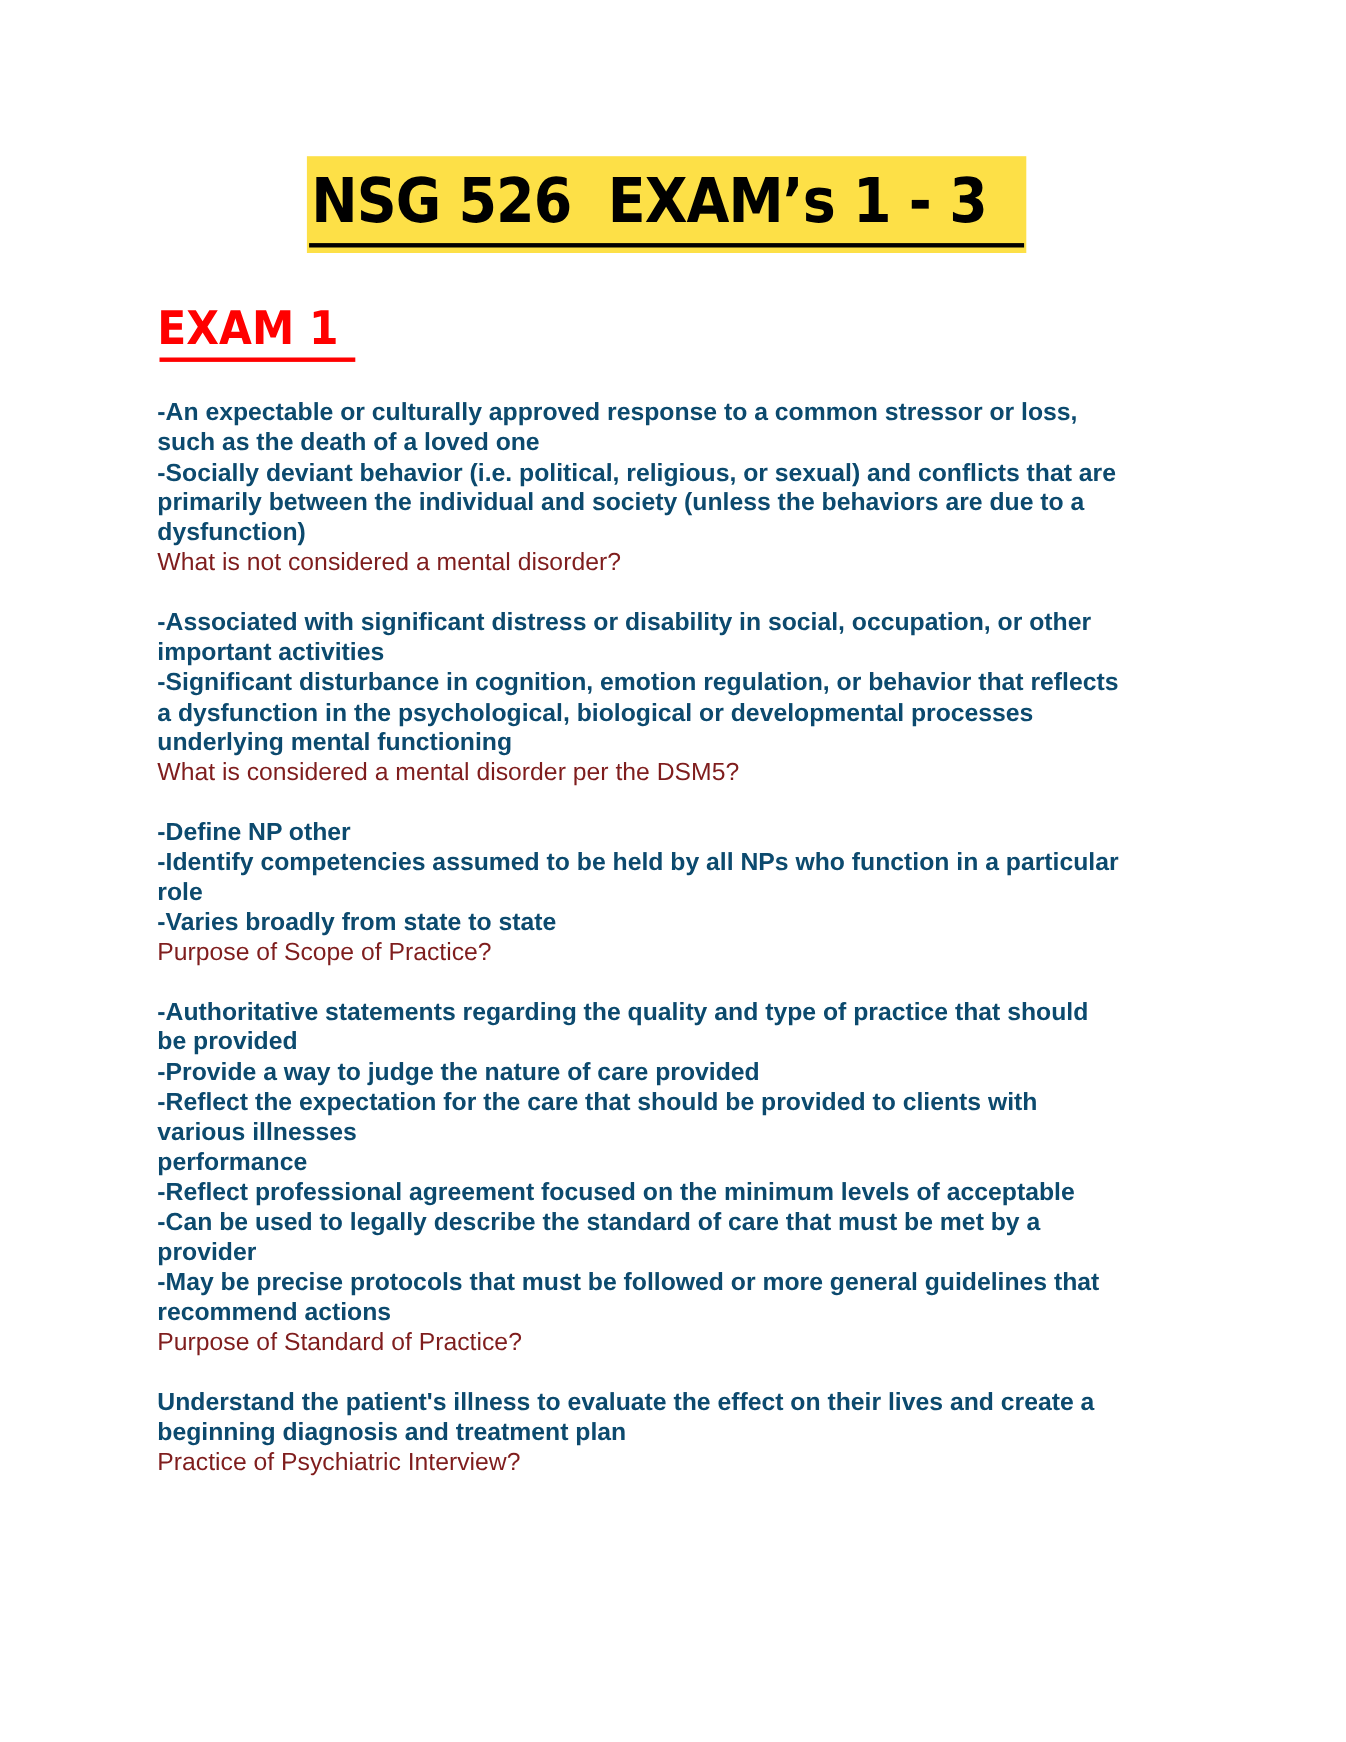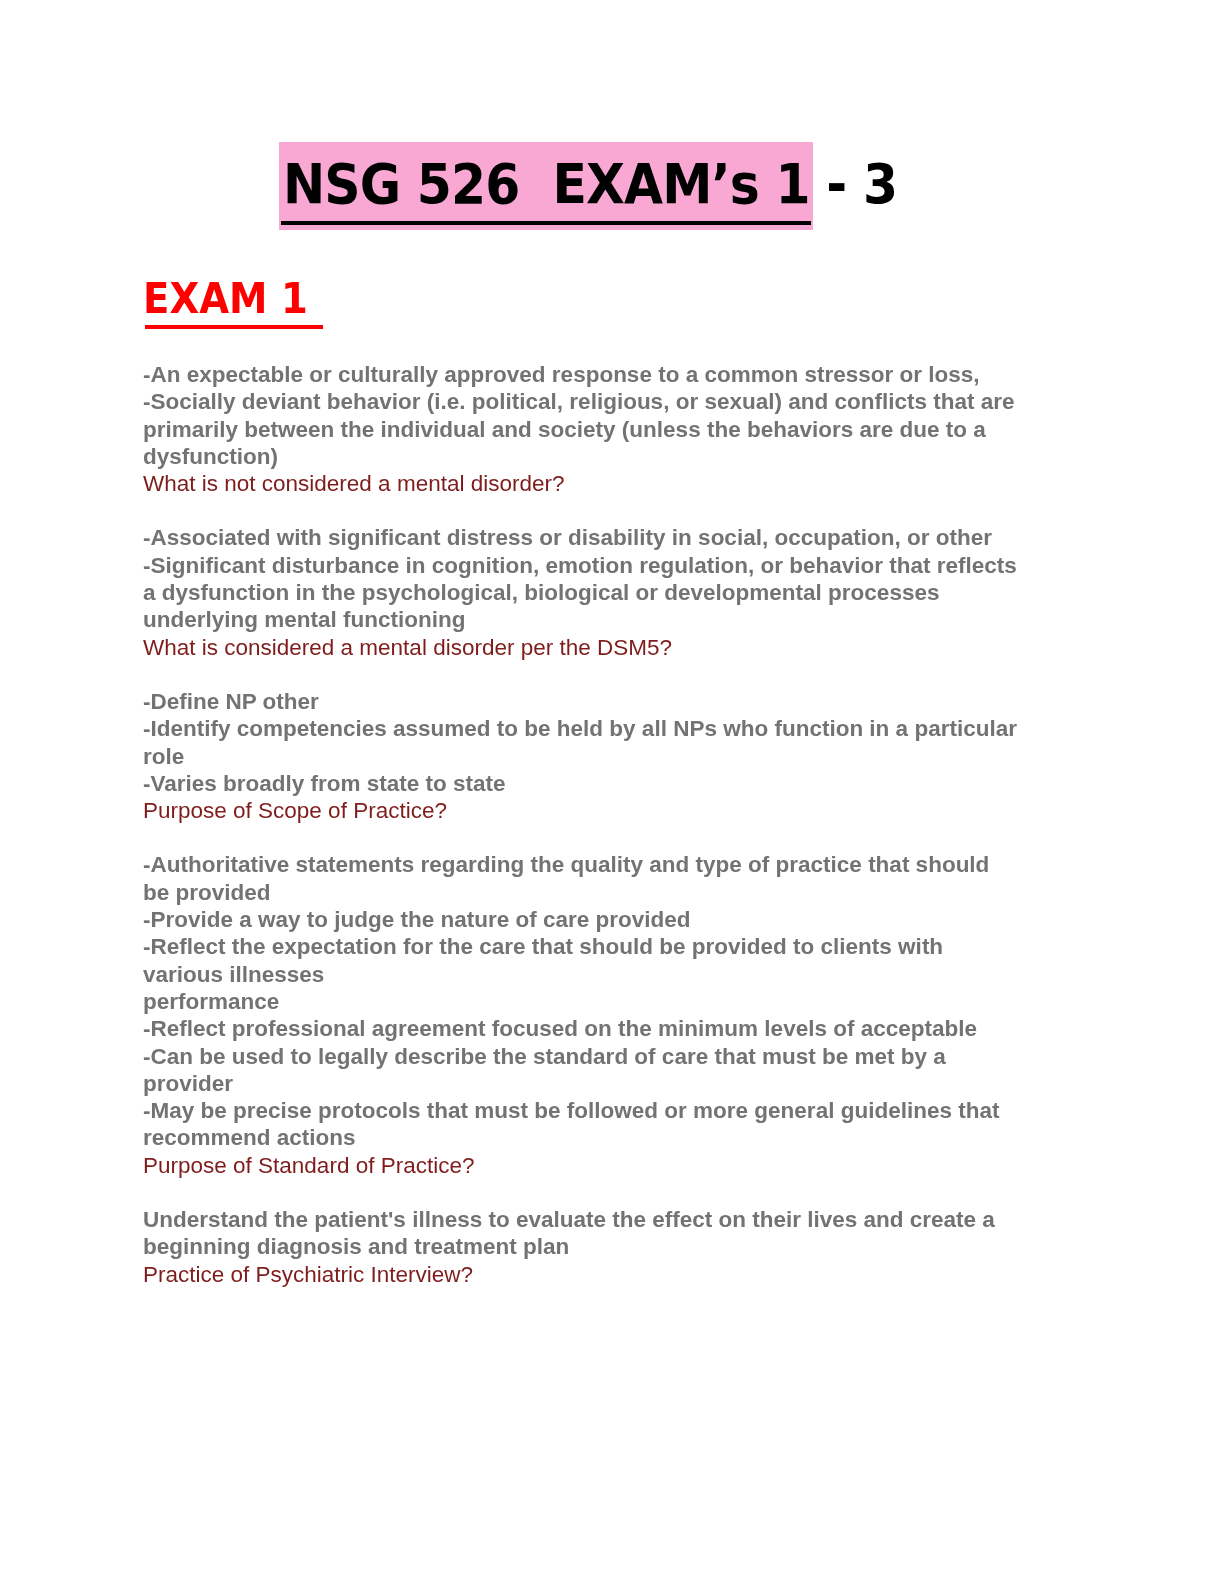--- a/index.html
+++ b/index.html
@@ -1,69 +1,71 @@
 <!DOCTYPE html>
 <html><head>
 <meta charset="utf-8">
 <style>
   html, body { margin: 0; padding: 0; background: #ffffff; }
   body { width: 1224px; height: 1584px; position: relative; overflow: hidden; }
   .page { position: absolute; left: 0; top: 0; width: 1224px; height: 1584px; background: #fff; }
   .title-wrap {
-    position: absolute; left: 279px; top: 142px; width: 534px; height: 88px;
-    background: #f9a8d4;
+    position: absolute; left: 279px; top: 142px; width: 654px; height: 88px;
+    background: #fde047;
   }
   .title {
     position: absolute; left: 4px; top: 4px;
     font-family: "DejaVu Sans", sans-serif; font-weight: bold;
     font-size: 56px; line-height: 76px; color: #000;
     letter-spacing: -1px; white-space: pre;
     transform: scaleX(0.9); transform-origin: left top;
   }
   .title-underline { position: absolute; left: 2px; right: 2px; top: 79px; height: 4px; background: #000; }
   .exam-heading {
     position: absolute; left: 143px; top: 273px;
     font-family: "DejaVu Sans", sans-serif; font-weight: bold;
     font-size: 42px; line-height: 52px; color: #ff0000;
     transform: scaleX(0.92); transform-origin: left top;
   }
   .exam-underline { position: absolute; left: 145px; width: 178px; top: 325px; height: 4px; background: #ff0000; }
   .cards { position: absolute; left: 143px; top: 361px; width: 940px; }
   .card { margin-bottom: 27px; }
   .line {
     font-family: "Liberation Sans", sans-serif; font-size: 22.5px; line-height: 27.3px;
-    color: #737373; white-space: nowrap;
+    color: #0c4a6e; white-space: nowrap;
   }
   .line.bold { font-weight: bold; }
   .line.q { font-weight: normal; color: #7f1d1d; }
 </style>
 </head>
 <body>
 
 <div class="page">
   <div class="title-wrap">
     <div class="title">NSG 526  EXAM’s 1 - 3</div>
     <div class="title-underline"></div>
   </div>
 
   <div class="exam-heading">EXAM 1</div>
   <div class="exam-underline"></div>
 
   <div class="cards">
 
     <div class="card">
       <div class="line bold">-An expectable or culturally approved response to a common stressor or loss,</div>
+      <div class="line bold">such as the death of a loved one</div>
       <div class="line bold">-Socially deviant behavior (i.e. political, religious, or sexual) and conflicts that are</div>
       <div class="line bold">primarily between the individual and society (unless the behaviors are due to a</div>
       <div class="line bold">dysfunction)</div>
       <div class="line q">What is not considered a mental disorder?</div>
     </div>
 
     <div class="card">
       <div class="line bold">-Associated with significant distress or disability in social, occupation, or other</div>
+      <div class="line bold">important activities</div>
       <div class="line bold">-Significant disturbance in cognition, emotion regulation, or behavior that reflects</div>
       <div class="line bold">a dysfunction in the psychological, biological or developmental processes</div>
       <div class="line bold">underlying mental functioning</div>
       <div class="line q">What is considered a mental disorder per the DSM5?</div>
     </div>
 
     <div class="card">
       <div class="line bold">-Define NP other</div>
       <div class="line bold">-Identify competencies assumed to be held by all NPs who function in a particular</div>
       <div class="line bold">role</div>

